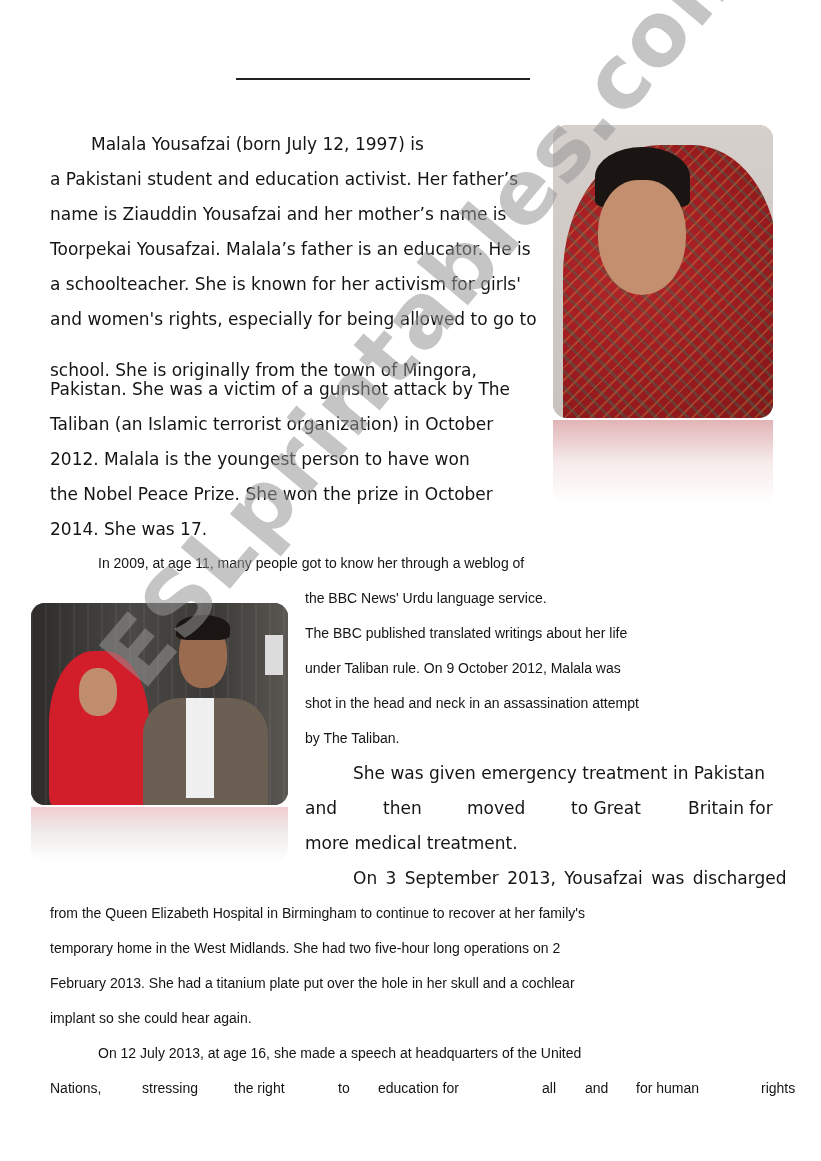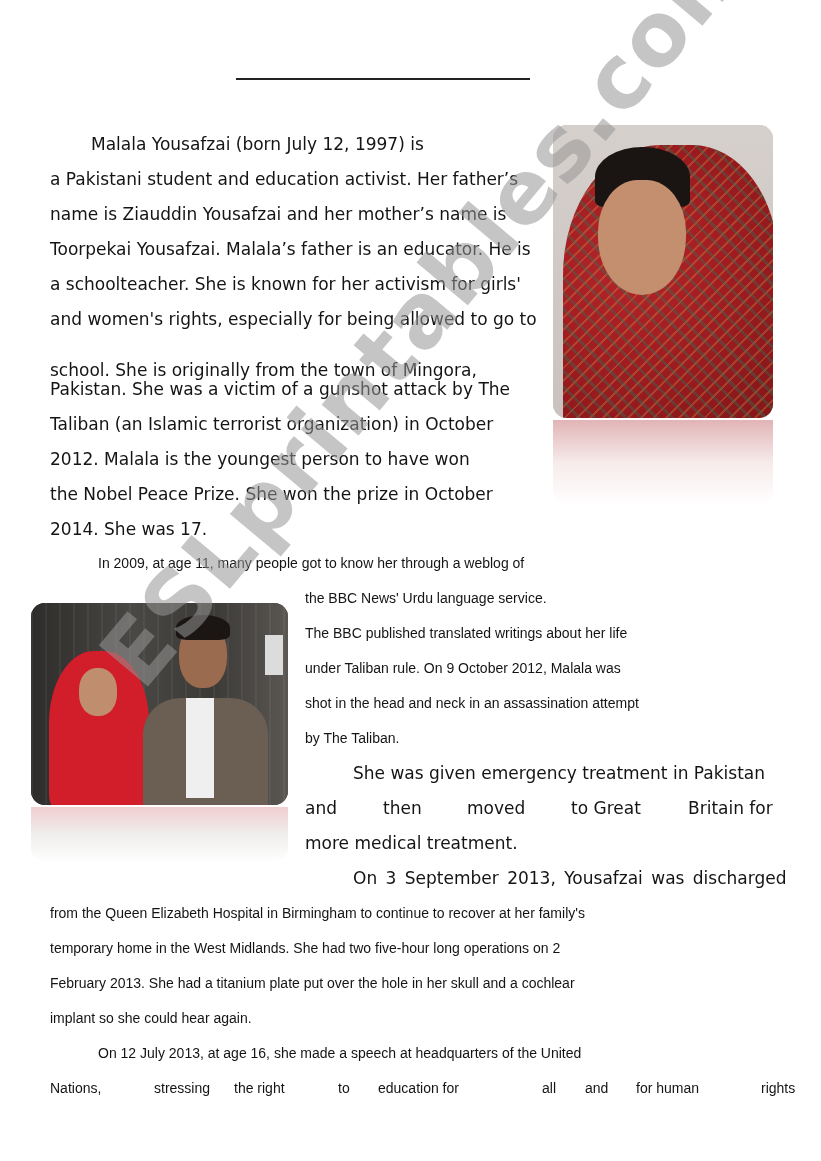--- a/index.html
+++ b/index.html
@@ -128,21 +128,21 @@
     <div class="line cond" style="left:50px;top:903px;">from the Queen Elizabeth Hospital in Birmingham to continue to recover at her family's</div>
     <div class="line cond" style="left:50px;top:938px;">temporary home in the West Midlands. She had two five-hour long operations on 2</div>
     <div class="line cond" style="left:50px;top:973px;">February 2013. She had a titanium plate put over the hole in her skull and a cochlear</div>
     <div class="line cond" style="left:50px;top:1008px;">implant so she could hear again.</div>
   </div>
 
   <div>
     <div class="line cond" style="left:98px;top:1043px;">On 12 July 2013, at age 16, she made a speech at headquarters of the United</div>
     <div class="line cond" style="left:50px;top:1078px;width:721px;">
       <span style="position:absolute;left:0;">Nations,</span>
-      <span style="position:absolute;left:104px;">stressing</span>
+      <span style="position:absolute;left:92px;">stressing</span>
       <span style="position:absolute;left:184px;">the right</span>
       <span style="position:absolute;left:288px;">to</span>
       <span style="position:absolute;left:328px;">education for</span>
       <span style="position:absolute;left:492px;">all</span>
       <span style="position:absolute;left:535px;">and</span>
       <span style="position:absolute;left:586px;">for human</span>
       <span style="position:absolute;left:711px;">rights</span>
     </div>
   </div>
 

